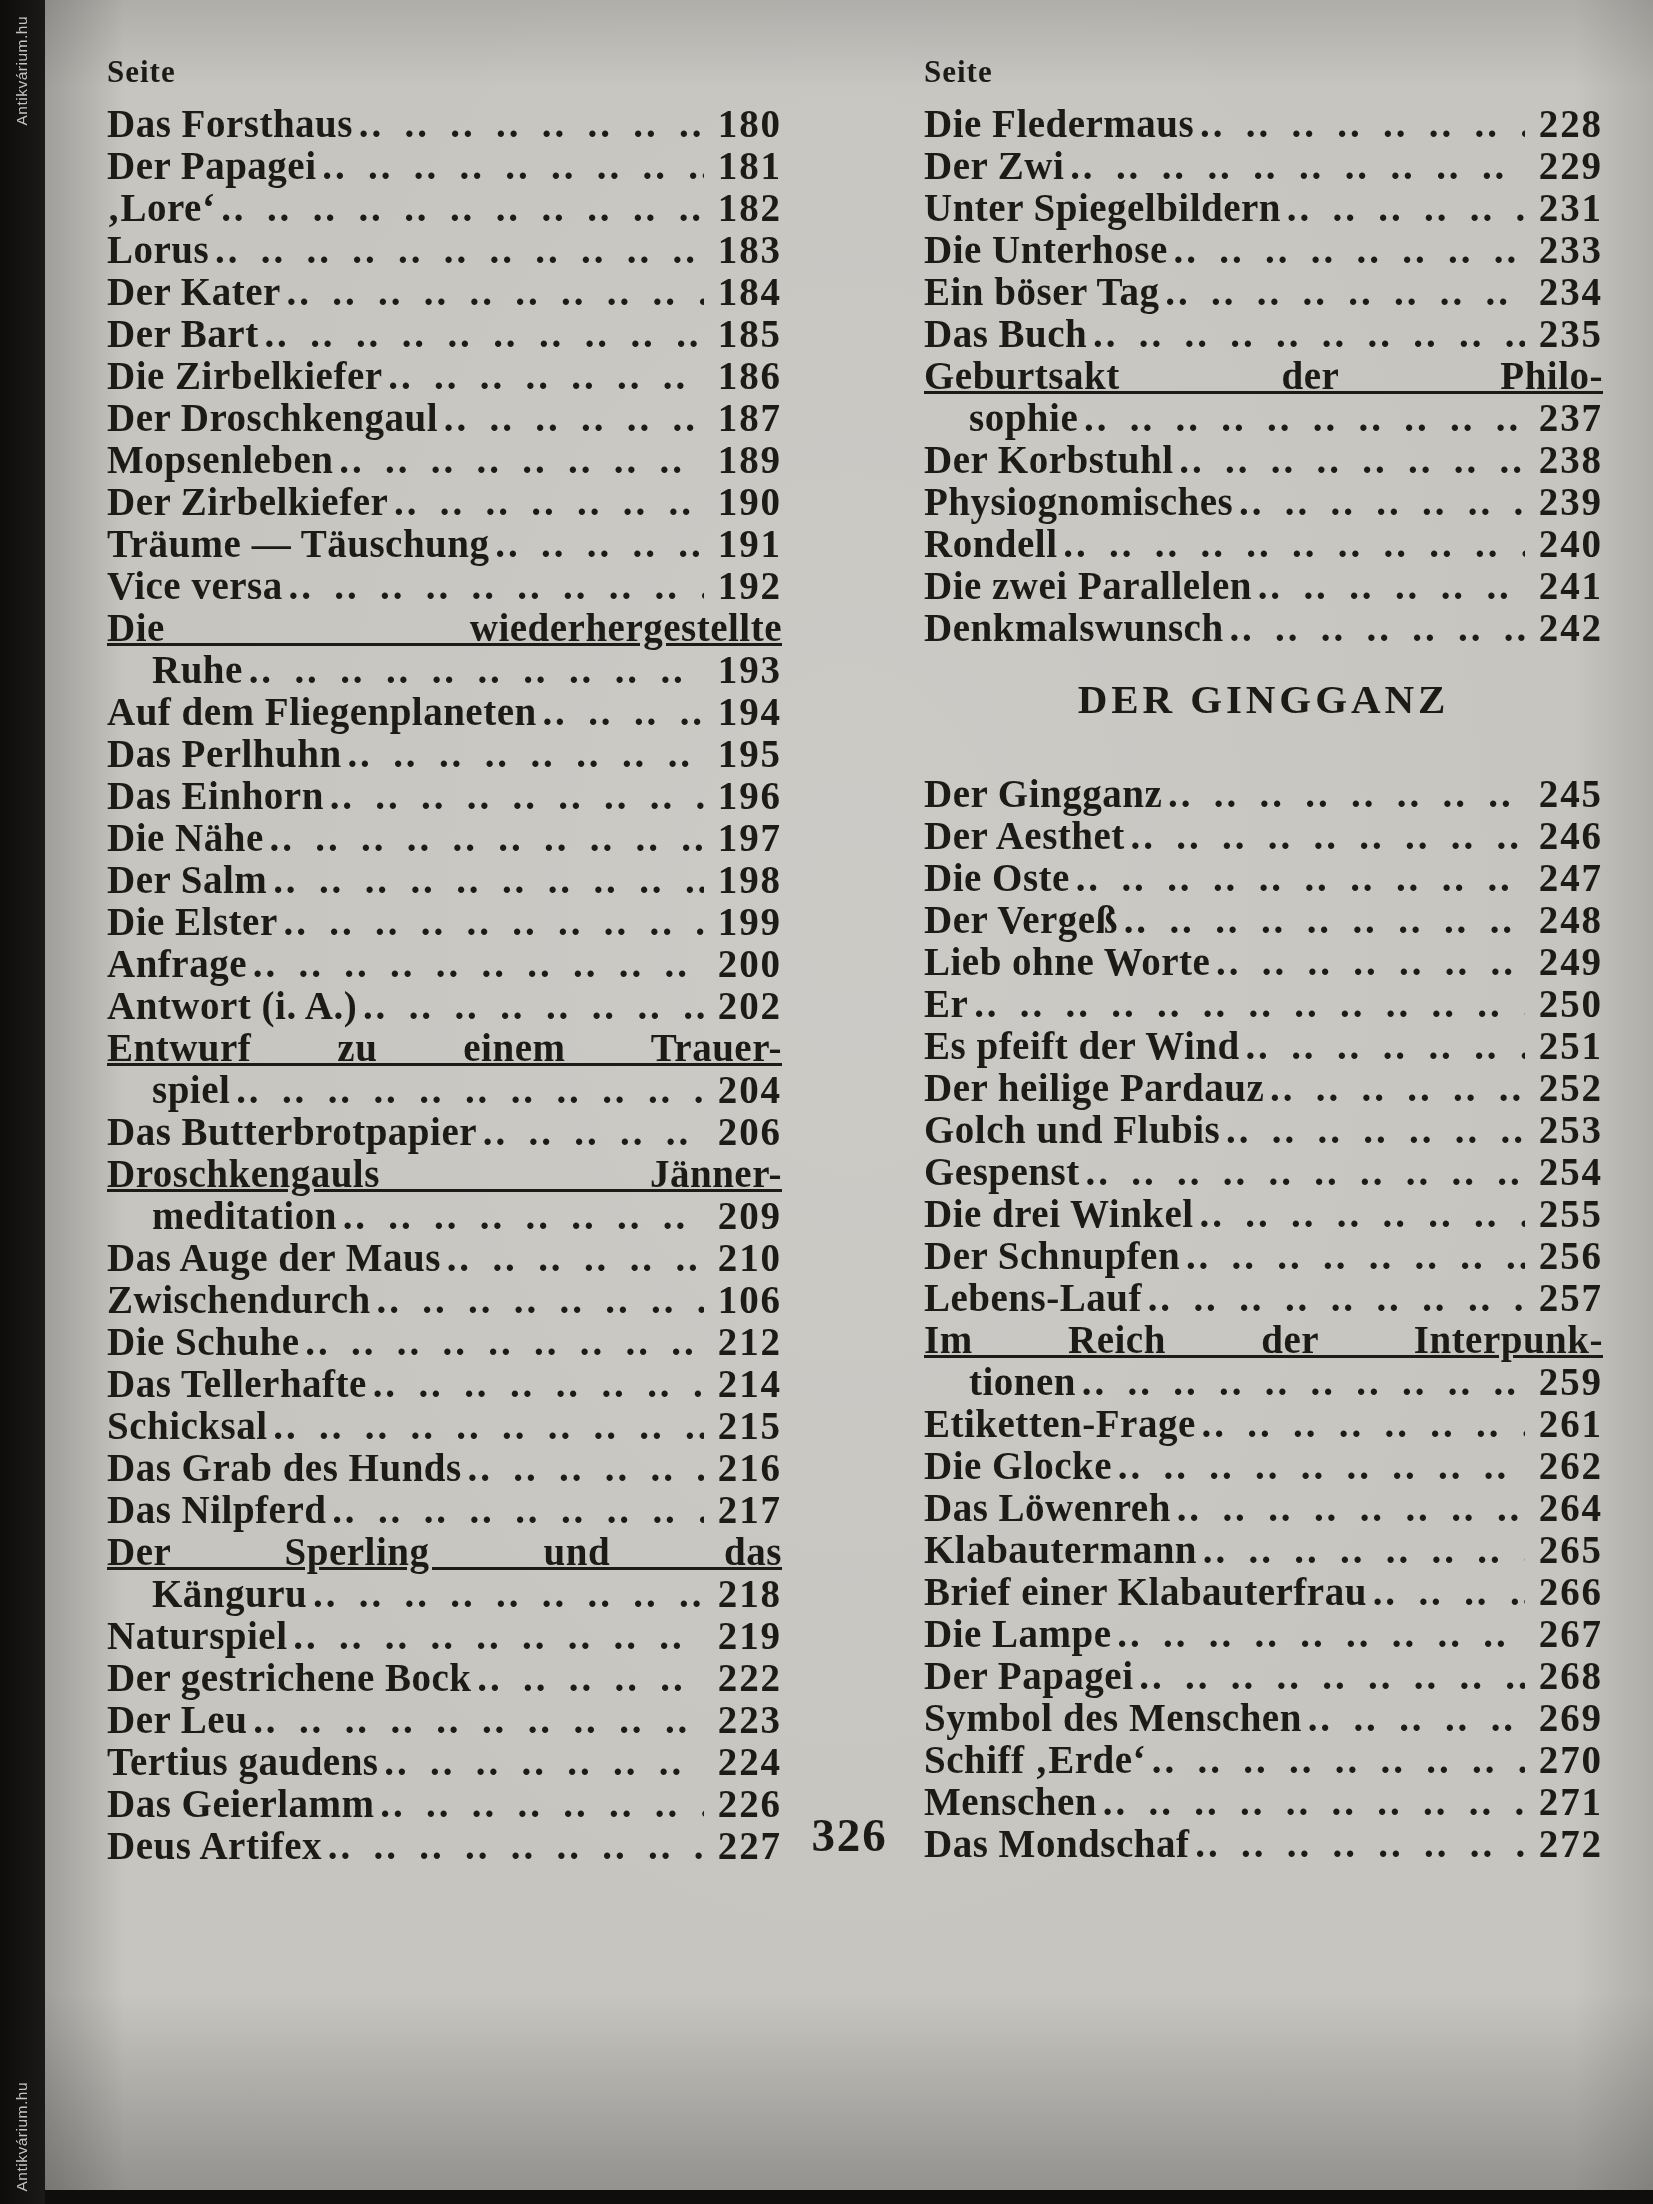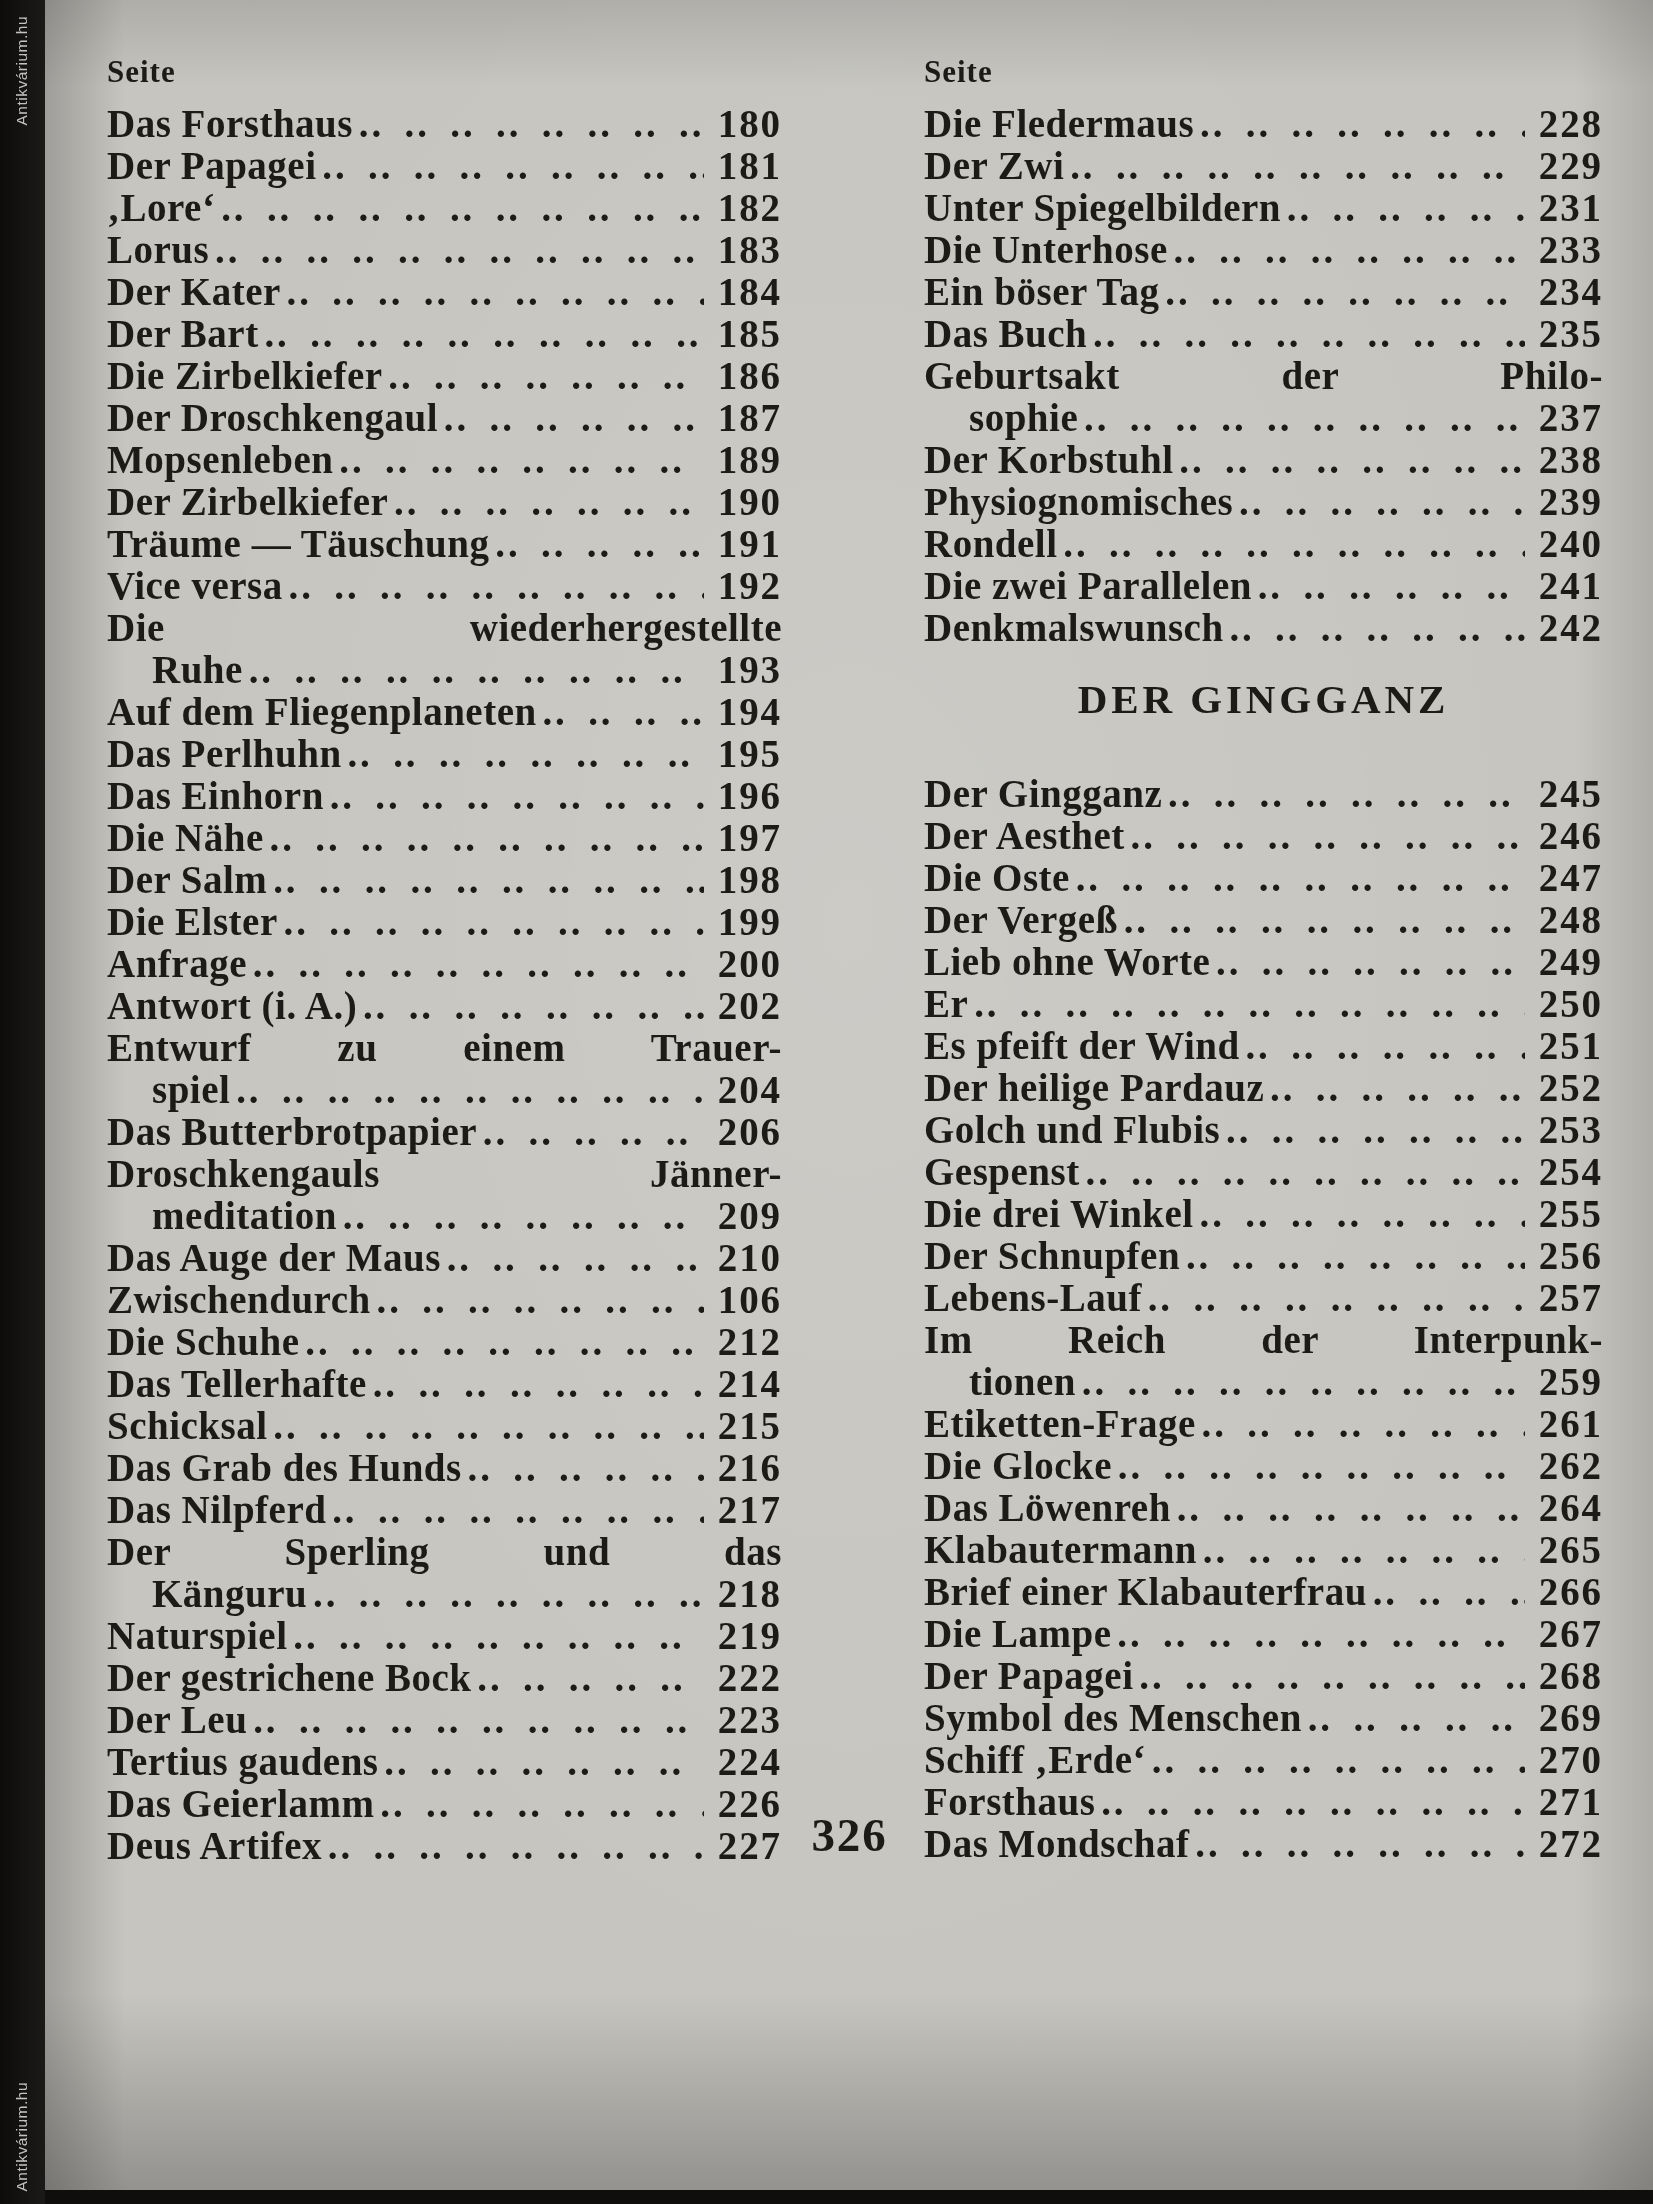--- a/index.html
+++ b/index.html
@@ -60,21 +60,21 @@
     margin:0 5.8px; letter-spacing:2.9px; word-spacing:7.8px;
     font-size:39px;
   }
   .row .p {
     flex:0 0 auto; min-width:72px; text-align:right; letter-spacing:1.9px;
   }
 
   .wrapline {
     height:42px; line-height:42px;
     font-size:39px; font-weight:bold; letter-spacing:0.5px;
-    text-align:justify; text-align-last:justify;
+    text-align:justify; text-align-last:justify;text-decoration:underline;
   }
 
   .heading {
     height:50px; line-height:50px; margin:25px 0 49px;
     text-align:center; font-size:41px; font-weight:bold; letter-spacing:3.9px;
   }
 
   .folio {
     position:absolute; left:0; right:0; top:1808px;
     text-align:center; font-size:47px; font-weight:bold; letter-spacing:1.9px;
@@ -460,21 +460,21 @@
           <span class="t">Symbol des Menschen</span>
           <span class="leader"> .. .. .. .. .. .. .. .. .. .. .. .. .. .. .. .. .. .. .. .. .. ..</span>
           <span class="p">269</span>
         </div>
         <div class="row">
           <span class="t">Schiff ‚Erde‘</span>
           <span class="leader"> .. .. .. .. .. .. .. .. .. .. .. .. .. .. .. .. .. .. .. .. .. ..</span>
           <span class="p">270</span>
         </div>
         <div class="row">
-          <span class="t">Forsthaus</span>
+          <span class="t">Menschen</span>
           <span class="leader"> .. .. .. .. .. .. .. .. .. .. .. .. .. .. .. .. .. .. .. .. .. ..</span>
           <span class="p">271</span>
         </div>
         <div class="row">
           <span class="t">Das Mondschaf</span>
           <span class="leader"> .. .. .. .. .. .. .. .. .. .. .. .. .. .. .. .. .. .. .. .. .. ..</span>
           <span class="p">272</span>
         </div>
       </div>
   </div>

